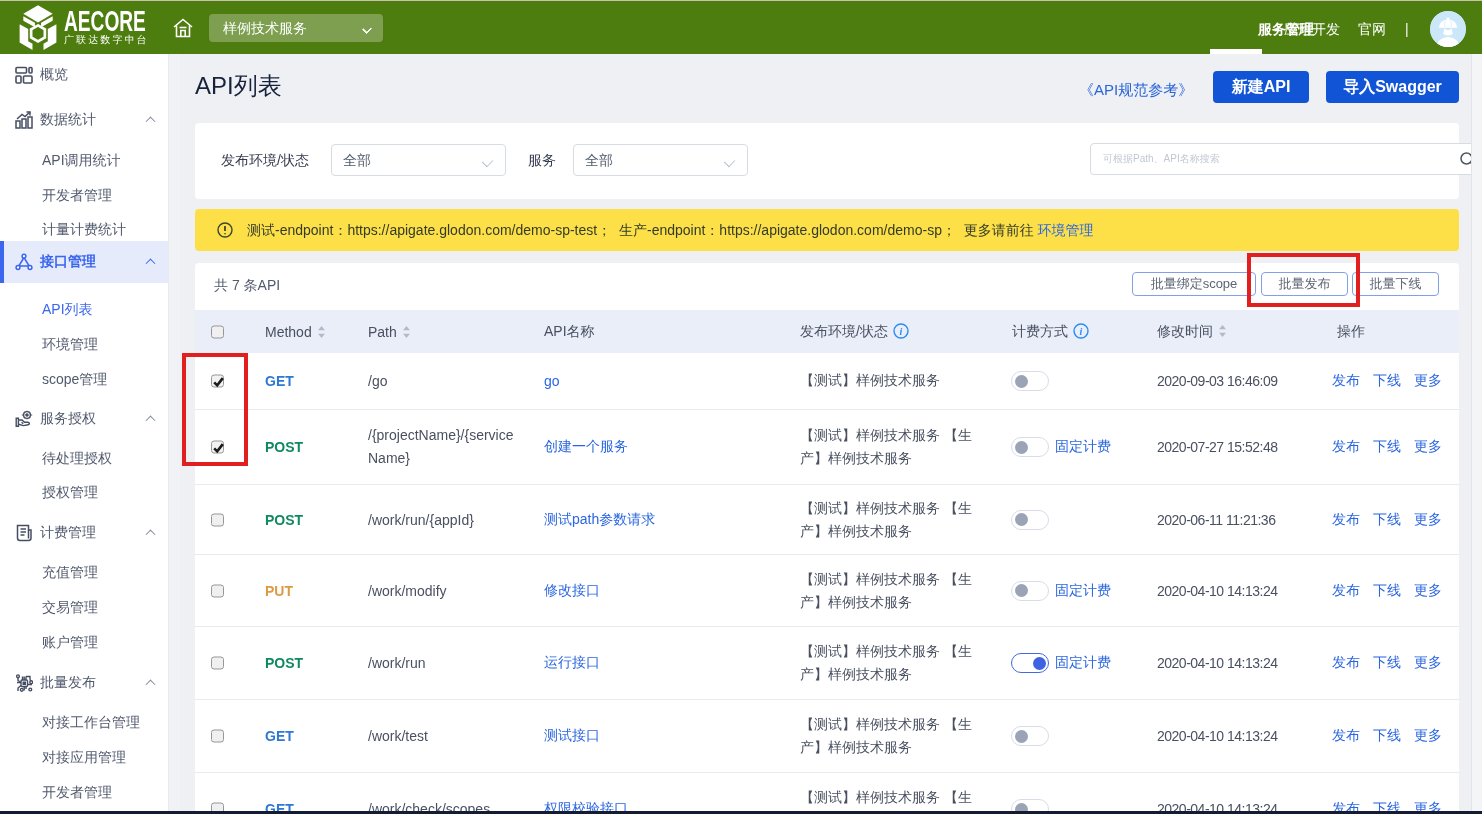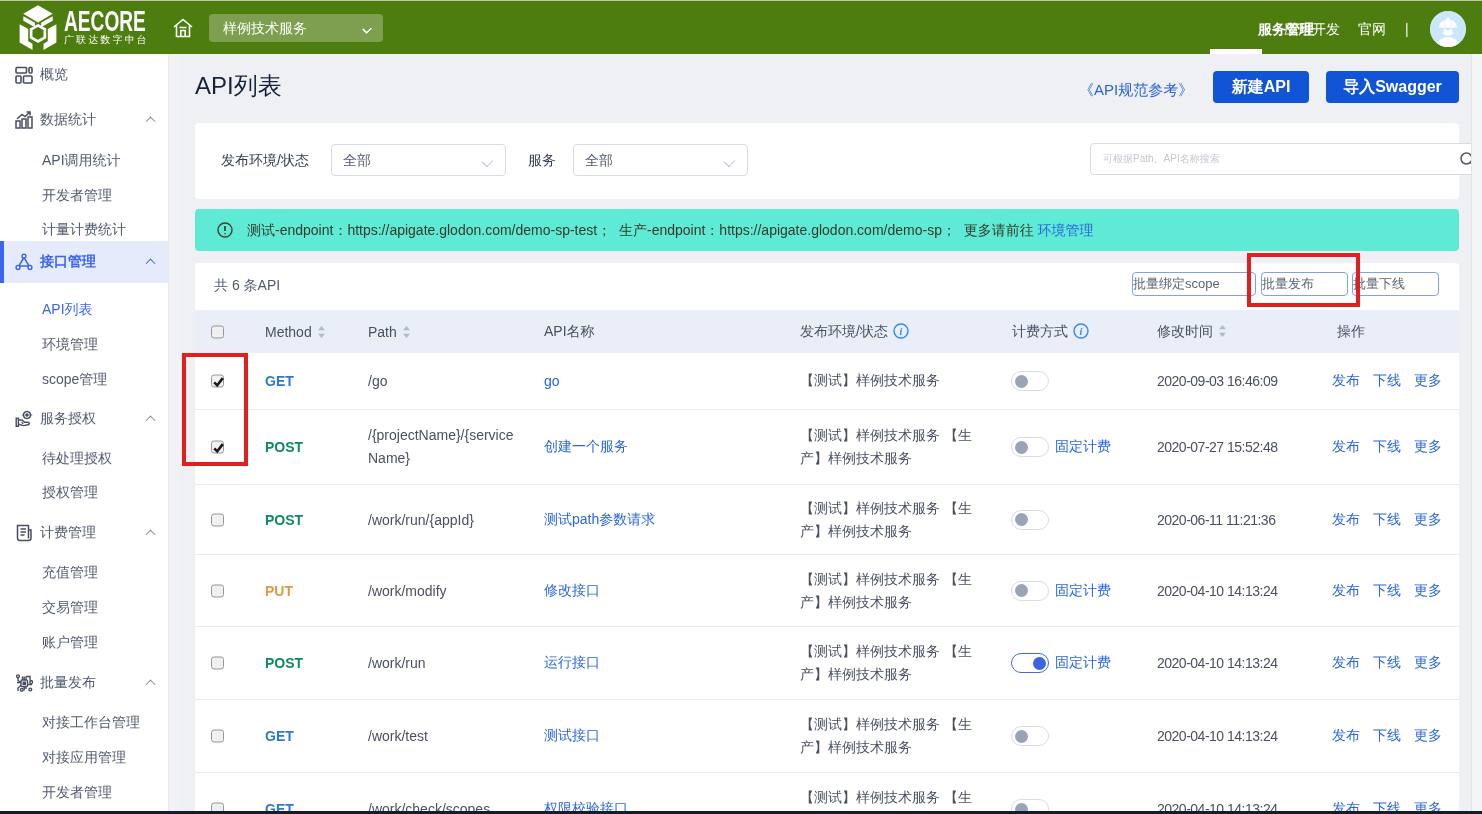--- a/index.html
+++ b/index.html
@@ -47,27 +47,27 @@
 #btn-new { left:1213px; width:96px; }
 #btn-import { left:1326px; width:133px; }
 
 .card { position:absolute; left:195px; width:1264px; background:#fff; border-radius:4px; }
 #filter-card { top:123px; height:76px; }
 .flabel { position:absolute; font-size:14px; color:#333c4e; top:29px; }
 .fselect { position:absolute; top:21px; height:32px; border:1px solid #d7dbe2; border-radius:4px; background:#fff; font-size:14px; color:#515a6e; line-height:30px; padding-left:11px; }
 .fselect .chev { position:absolute; right:13px; top:12px; width:9px; height:9px; border-left:1.4px solid #b6bcc8; border-bottom:1.4px solid #b6bcc8; transform:rotate(-45deg) scaleY(.8); }
 #fsearch { position:absolute; left:895px; top:20px; width:398px; height:32px; border:1px solid #d7dbe2; border-radius:4px; background:#fff; font-size:10px; color:#c2c7d1; line-height:30px; padding-left:12px; }
 
-#green-bar { position:absolute; left:195px; top:209px; width:1264px; height:42px; background:#5eead4; border-radius:4px; font-size:14px; color:#333b2a; line-height:42px; }
+#green-bar { position:absolute; left:195px; top:209px; width:1264px; height:42px; background:#fde047; border-radius:4px; font-size:14px; color:#333b2a; line-height:42px; }
 #green-bar .txt { position:absolute; left:52px; top:0; white-space:nowrap; }
 #green-bar a { color:#2b66e0; text-decoration:none; }
 
 #table-card { top:263px; height:600px; }
 #count-lbl { position:absolute; left:214px; top:277px; font-size:14px; color:#515a6e; }
-.tbtn { position:absolute; top:272px; height:24px; border:1px solid #82a0e8; border-radius:4px; background:#fff; font-size:13px; color:#5a6474; text-align:left; line-height:22px; }
+.tbtn { position:absolute; top:272px; height:24px; border:1px solid #82a0e8; border-radius:4px; background:#fff; font-size:13px; color:#5a6474; text-align:center; line-height:22px; }
 #tb1 { left:1132px; width:124px; }
 #tb2 { left:1261px; width:87px; }
 #tb3 { left:1352px; width:87px; }
 
 #thead { position:absolute; left:195px; top:310px; width:1264px; height:43px; background:#e9eef9; font-size:14px; color:#495060; }
 #thead .hc { position:absolute; top:50%; transform:translateY(-50%); white-space:nowrap; }
 .row { position:absolute; left:195px; width:1264px; border-bottom:1px solid #e8eaec; background:#fff; font-size:14px; color:#495060; }
 .row .c { position:absolute; top:50%; transform:translateY(-50%); white-space:nowrap; }
 .row .wrap2 { white-space:normal; line-height:23px; }
 .method { font-weight:bold; }
@@ -248,21 +248,21 @@
 <div id="green-bar">
   <svg style="position:absolute; left:22px; top:13px;" width="16" height="16" viewBox="0 0 16 16" fill="none" stroke="#3d4531" stroke-width="1.4">
     <circle cx="8" cy="8" r="7"></circle>
     <path d="M8 4 V9" stroke-width="1.8"></path>
     <path d="M8 11.2 V12.2" stroke-width="1.8"></path>
   </svg>
   <span class="txt">测试-endpoint：https://apigate.glodon.com/demo-sp-test；&nbsp; 生产-endpoint：https://apigate.glodon.com/demo-sp；&nbsp; 更多请前往 <a href="#">环境管理</a></span>
 </div>
 
 <div class="card" id="table-card"></div>
-<div id="count-lbl">共 6 条API</div>
+<div id="count-lbl">共 7 条API</div>
 <div class="tbtn" id="tb1">批量绑定scope</div>
 <div class="tbtn" id="tb2">批量发布</div>
 <div class="tbtn" id="tb3">批量下线</div>
 
 <div id="thead">
   <span class="cb"></span>
   <span class="hc" style="left:70px;">Method<svg class="sorticon" viewBox="0 0 9 14">
         <path d="M4.5 0 L8.5 5 H0.5 Z" fill="#b2bac9"></path>
         <path d="M4.5 14 L8.5 9 H0.5 Z" fill="#b2bac9"></path>
       </svg></span>

